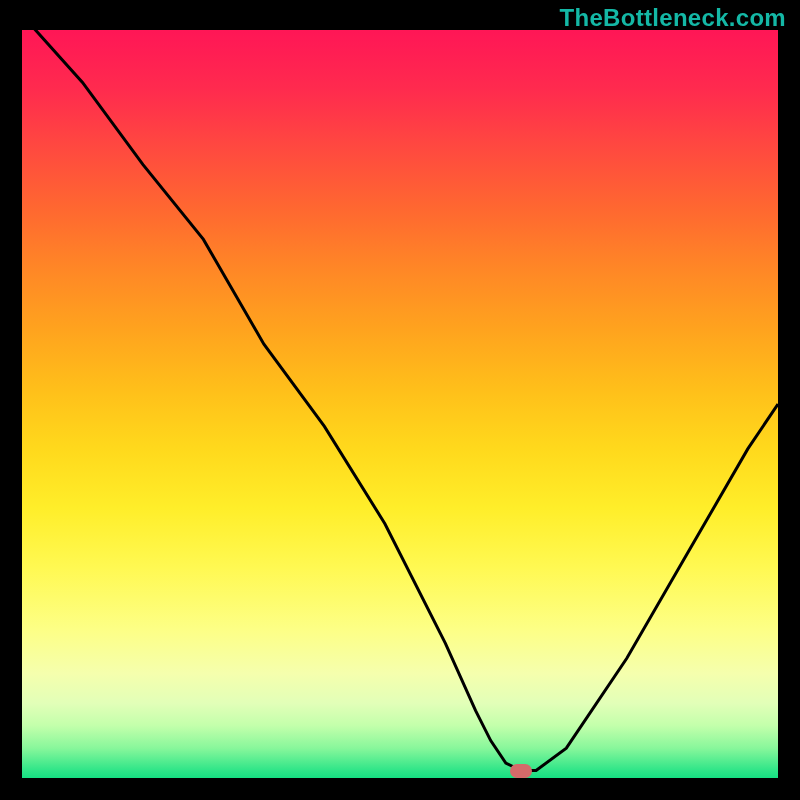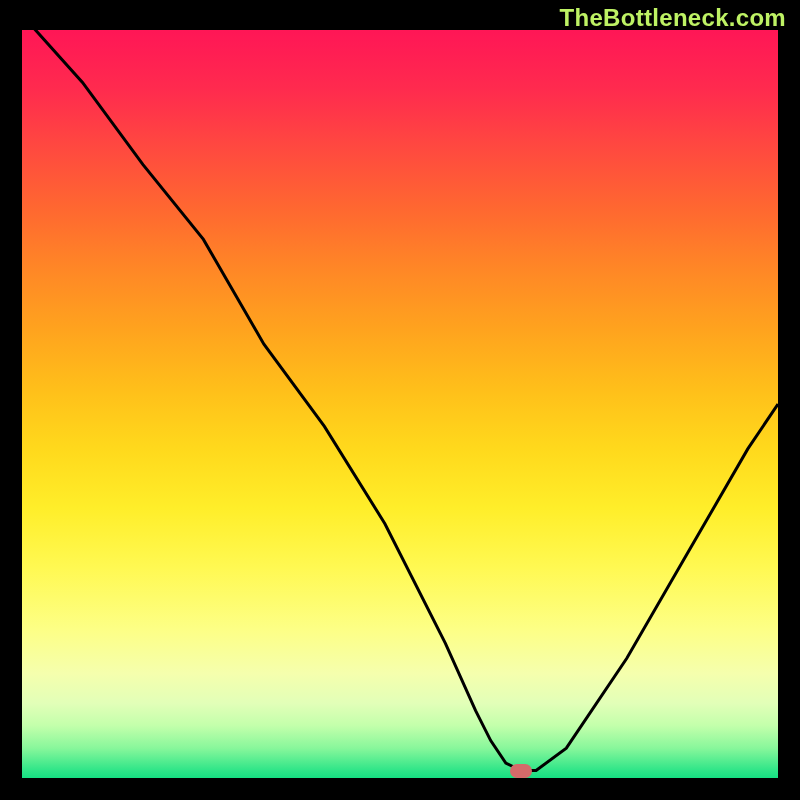--- a/index.html
+++ b/index.html
@@ -14,21 +14,21 @@
   .frame {
     position: relative;
     width: 800px;
     height: 800px;
     background: #000;
   }
   .watermark {
     position: absolute;
     top: 4px;
     right: 14px;
-    color: #bef264;
+    color: #14b8a6;
     font-size: 24px;
     font-weight: 600;
     letter-spacing: 0.3px;
     z-index: 20;
   }
   .plot-area {
     position: absolute;
     left: 22px;
     top: 30px;
     width: 756px;

